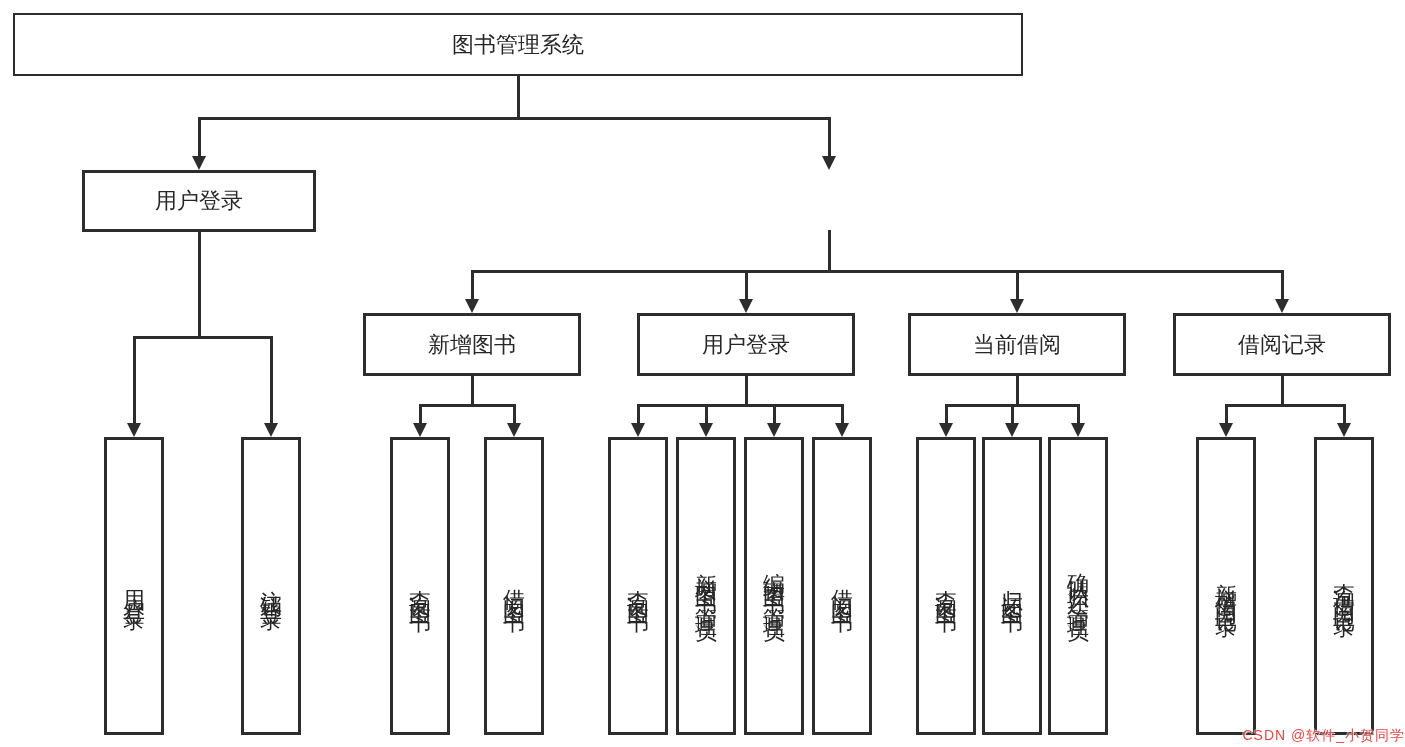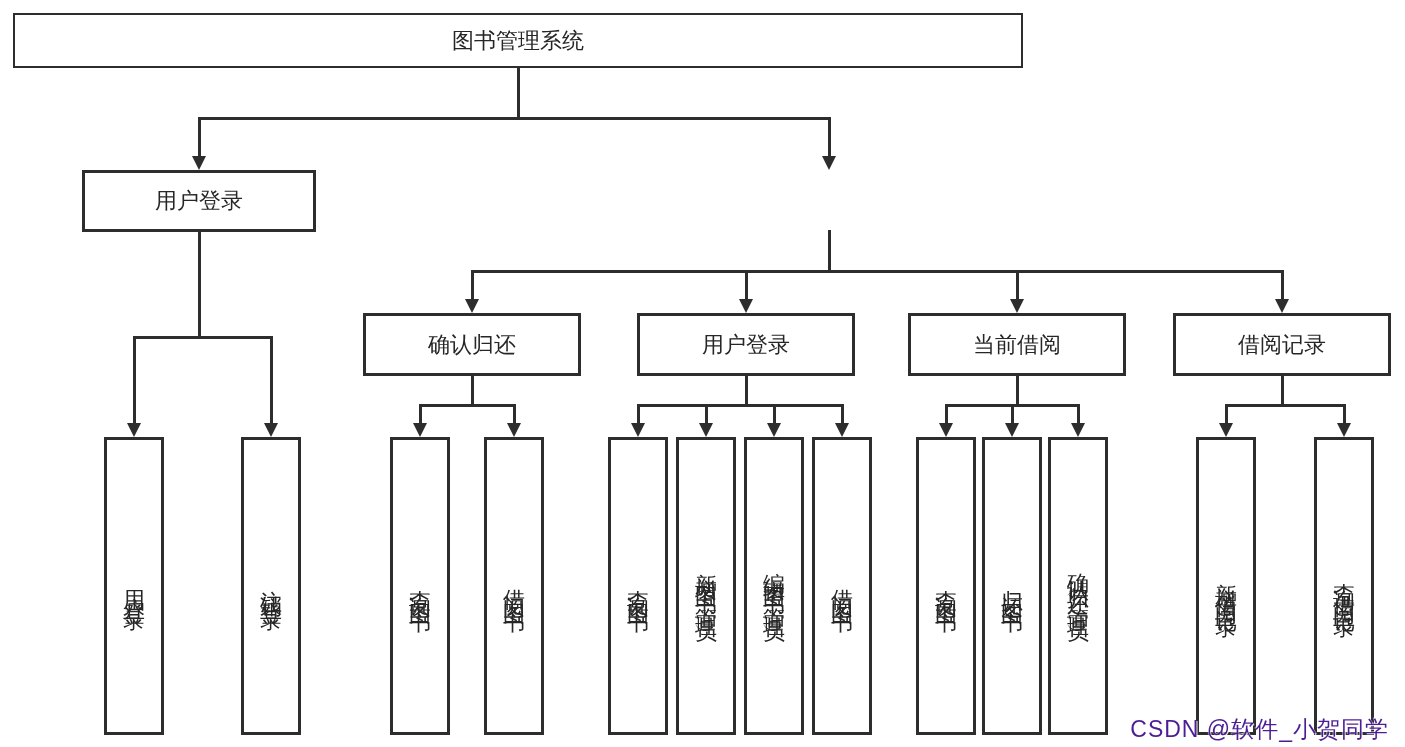--- a/index.html
+++ b/index.html
@@ -19,31 +19,31 @@
   }
   .vline,.hline{position:absolute;background:#2d2d2d;z-index:1;}
   .vline{width:3px;}
   .hline{height:3px;}
   .arrow{
     position:absolute;width:0;height:0;z-index:1;
     border-left:7px solid transparent;border-right:7px solid transparent;
     border-top:14px solid #2d2d2d;
   }
   .watermark{
-    position:absolute;right:16px;bottom:2px;z-index:6;
-    font-size:23px;letter-spacing:1px;color:#4c1d95;
+    position:absolute;right:0;bottom:2px;z-index:6;
+    font-size:14px;letter-spacing:1px;color:#ef4444;
     text-shadow:1px 1px 0 rgba(255,255,255,.85),-1px -1px 0 rgba(255,255,255,.5);
   }
 </style>
 </head>
 <body>
 
 <div class="canvas">
 
-  <div class="box root" style="left:13px;top:13px;width:1010px;height:55px">
+  <div class="box root" style="left:13px;top:13px;width:1010px;height:63px">
     <span>图书管理系统</span>
   </div>
 
   <div class="vline" style="left:517px;top:66px;height:54px"></div>
   <div class="hline" style="left:198px;top:117px;width:633px"></div>
   <div class="vline" style="left:198px;top:117px;height:40px"></div>
   <div class="arrow" style="left:192px;top:156px"></div>
   <div class="vline" style="left:828px;top:117px;height:40px"></div>
   <div class="arrow" style="left:822px;top:156px"></div>
 
@@ -63,21 +63,21 @@
   <div class="vline" style="left:471px;top:270px;height:31px"></div>
   <div class="arrow" style="left:465px;top:299px"></div>
   <div class="vline" style="left:745px;top:270px;height:31px"></div>
   <div class="arrow" style="left:739px;top:299px"></div>
   <div class="vline" style="left:1016px;top:270px;height:31px"></div>
   <div class="arrow" style="left:1010px;top:299px"></div>
   <div class="vline" style="left:1281px;top:270px;height:31px"></div>
   <div class="arrow" style="left:1275px;top:299px"></div>
 
   <div class="box" style="left:363px;top:313px;width:218px;height:63px">
-    <span>确认归还</span>
+    <span>新增图书</span>
   </div>
   <div class="box" style="left:637px;top:313px;width:218px;height:63px">
     <span>用户登录</span>
   </div>
   <div class="box" style="left:1173px;top:313px;width:218px;height:63px">
     <span>借阅记录</span>
   </div>
   <div class="box" style="left:908px;top:313px;width:218px;height:63px">
     <span>当前借阅</span>
   </div>

